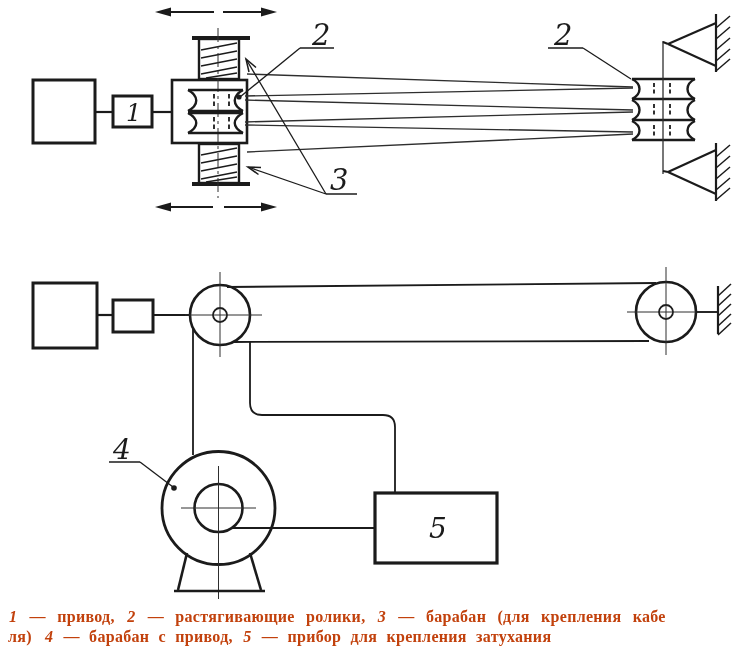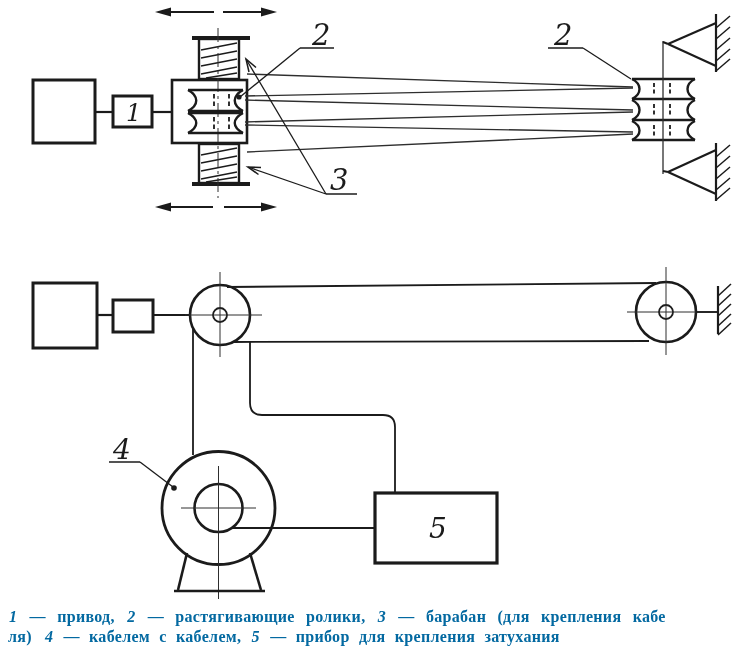--- a/index.html
+++ b/index.html
@@ -4,21 +4,21 @@
 <style>
   html,body{margin:0;padding:0;background:#e9e9e9;}
   .page{
     position:relative;width:755px;height:660px;background:#ffffff;
     font-family:"Liberation Serif",serif;overflow:hidden;
   }
   .page svg{position:absolute;left:0;top:0;}
   .caption{
     position:absolute;left:8px;top:607px;width:745px;
     font-family:"Liberation Serif",serif;font-weight:bold;
-    font-size:16px;line-height:20px;color:#0369a1;
+    font-size:16px;line-height:20px;color:#c2410c;
     letter-spacing:0.3px;
   }
   .caption .cline{white-space:nowrap;word-spacing:7px;}
   .caption .cline2{word-spacing:5px;}
   .caption .num{font-style:italic;padding:0 1px;}
   .caption .num-indent{margin-left:12px;}
   .dlabel{
     font-family:"DejaVu Serif",serif;font-style:italic;fill:#1b1b1b;
   }
 </style>
@@ -256,17 +256,17 @@
       <circle cx="174" cy="488" r="2.8" fill="#1b1b1b" stroke="none"></circle>
     </g>
   </g>
 </svg>
 
 <div class="caption">
   <div class="cline">
     <span class="num">1</span><span> — привод, </span><span class="num">2</span><span> — растягивающие ролики, </span><span class="num">3</span><span> — барабан (для крепления кабе</span>
   </div>
   <div class="cline cline2">
-    <span>ля)</span><span class="num num-indent">4</span><span> — кабелем с кабелем, </span><span class="num">5</span><span> — прибор для крепления затухания</span>
+    <span>ля)</span><span class="num num-indent">4</span><span> — барабан с привод, </span><span class="num">5</span><span> — прибор для крепления затухания</span>
   </div>
 </div>
 
 </div>
 
 </body></html>

